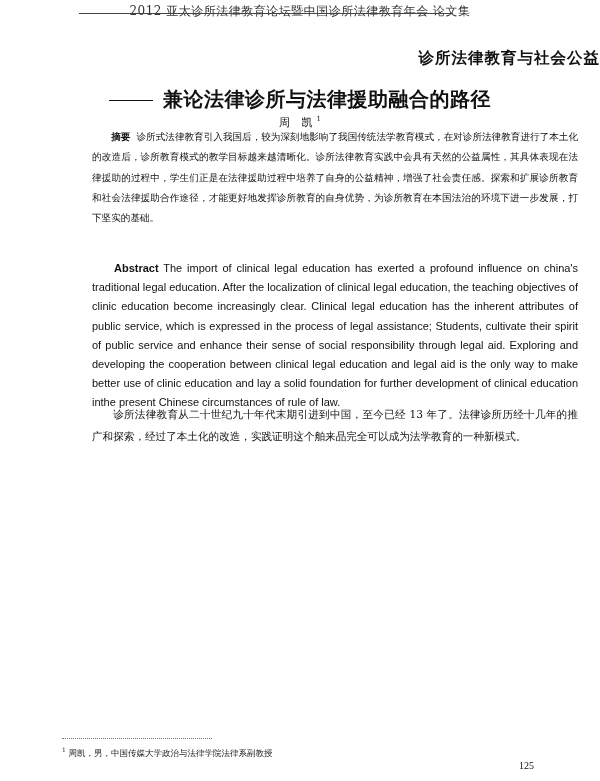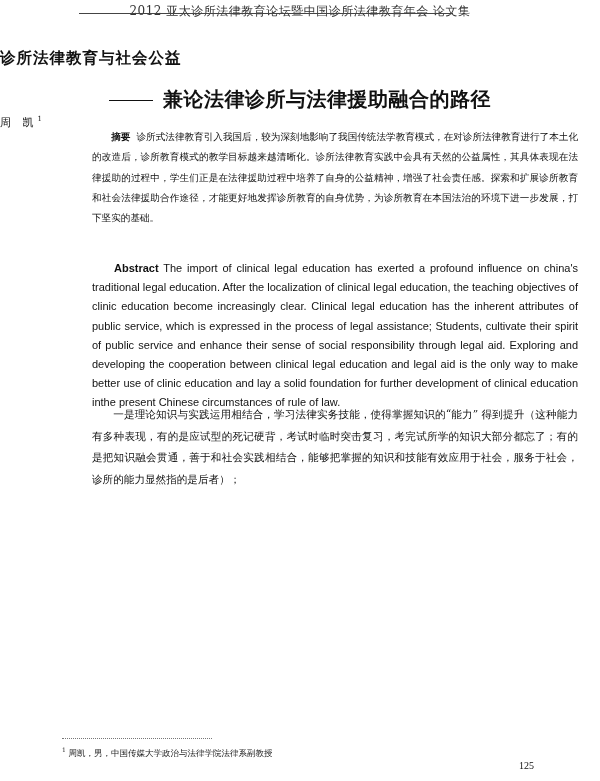--- a/index.html
+++ b/index.html
@@ -1,26 +1,26 @@
 <!DOCTYPE html>
 <html><head>
 <meta charset="utf-8">
 <style>
   html, body { margin:0; padding:0; background:#fff; }
   body { width:600px; height:781px; position:relative; overflow:hidden; color:#111;
          font-family: "DejaVu Serif", "Liberation Serif", serif; }
   .running-head { position:absolute; top:3px; left:0; width:600px; text-align:center;
          font-size:12px; color:#333; letter-spacing:0.5px; }
   .head-rule { position:absolute; top:13px; left:79px; width:374px; height:1px; background:#444; }
-  .title { position:absolute; top:48px; left:0; width:600px; text-align:left;
+  .title { position:absolute; top:48px; left:0; width:600px; text-align:right;
          font-family:"DejaVu Sans", sans-serif; font-weight:bold; font-size:15.5px; letter-spacing:1px; }
   .subtitle { position:absolute; top:86px; left:0; width:600px; text-align:center;
          font-family:"DejaVu Sans", sans-serif; font-weight:bold; font-size:20px; letter-spacing:0.5px; }
   .subtitle .dash { font-weight:normal; display:inline-block; width:44px; border-top:1.5px solid #111; vertical-align:middle; margin-right:10px; }
-  .author { position:absolute; top:115px; left:0; width:600px; font-size:11px; letter-spacing:4px; }
+  .author { position:absolute; top:115px; left:0; width:600px; text-align:center; font-size:11px; letter-spacing:4px; }
   .author sup { font-size:7px; letter-spacing:0; }
   .block { position:absolute; left:76px; width:486px; font-size:9.6px; line-height:20.3px; text-align:justify;margin-left:16px; }
   .cn-abs { top:127px; }
   .en-abs { top:259px; font-family:Liberation Sans, sans-serif; font-size:11px; line-height:19.2px; }
   .bold { font-weight:bold; }
   .indent { text-indent:2em; }
   .body-text { top:404px; font-size:10.6px; line-height:21.5px; }
   .body-text p { margin:0; text-indent:2em; text-align:justify; }
   .footnote-rule { position:absolute; top:738px; left:62px; width:150px; border-top:1px dotted #777; }
   .footnote { position:absolute; top:746px; left:62px; font-size:8.5px; color:#222; }
@@ -45,21 +45,21 @@
   <span class="bold">摘要</span>&nbsp;
   <span>诊所式法律教育引入我国后，较为深刻地影响了我国传统法学教育模式，在对诊所法律教育进行了本土化的改造后，诊所教育模式的教学目标越来越清晰化。诊所法律教育实践中会具有天然的公益属性，其具体表现在法律援助的过程中，学生们正是在法律援助过程中培养了自身的公益精神，增强了社会责任感。探索和扩展诊所教育和社会法律援助合作途径，才能更好地发挥诊所教育的自身优势，为诊所教育在本国法治的环境下进一步发展，打下坚实的基础。</span>
 </div>
 
 <div class="block en-abs indent">
   <span class="bold">Abstract</span>
   <span>The import of clinical legal education has exerted a profound influence on china's traditional legal education. After the localization of clinical legal education, the teaching objectives of clinic education become increasingly clear. Clinical legal education has the inherent attributes of public service, which is expressed in the process of legal assistance; Students, cultivate their spirit of public service and enhance their sense of social responsibility through legal aid. Exploring and developing the cooperation between clinical legal education and legal aid is the only way to make better use of clinic education and lay a solid foundation for further development of clinical education inthe present Chinese circumstances of rule of law.</span>
 </div>
 
 <div class="block body-text">
-  <p>一是理论知识与实践运用相结合，学习法律实务技能，使得掌握知识的“能力” 得到提升（这种能力有多种表现，有的是应试型的死记硬背，考试时临时突击复习，考完试所学的知识大部分都忘了；有的是把知识融会贯通，善于和社会实践相结合，能够把掌握的知识和技能有效应用于社会，服务于社会，诊所的能力显然指的是后者）；</p>
+  <p>诊所法律教育从二十世纪九十年代末期引进到中国，至今已经 13 年了。法律诊所历经十几年的推广和探索，经过了本土化的改造，实践证明这个舶来品完全可以成为法学教育的一种新模式。</p>
 </div>
 
 <div class="footnote-rule"></div>
 <div class="footnote">
   <sup>1</sup>
   <span>周凯，男，中国传媒大学政治与法律学院法律系副教授</span>
 </div>
 <div class="page-number">125</div>
 
 </body></html>

